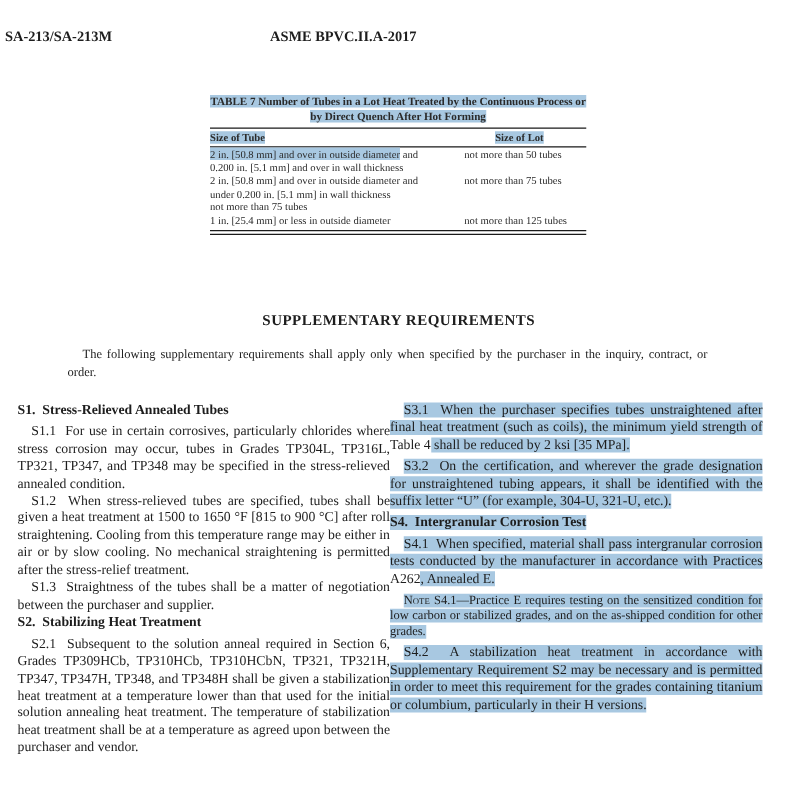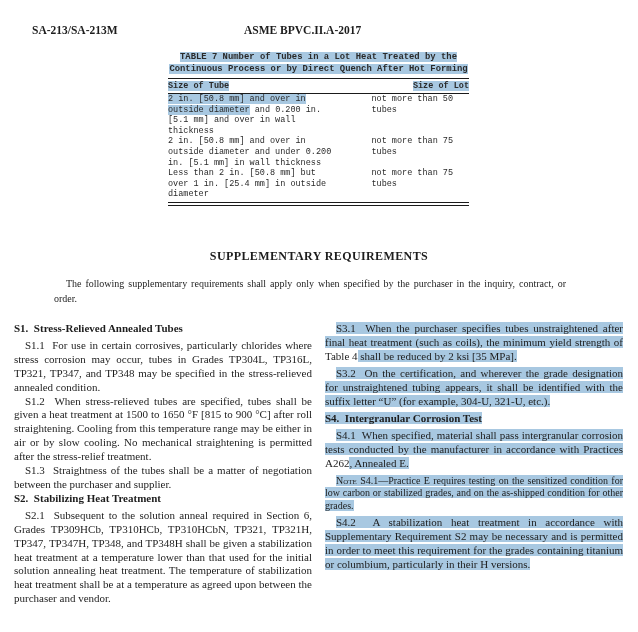--- a/index.html
+++ b/index.html
@@ -1,49 +1,49 @@
 <!DOCTYPE html>
 <html><head>
 <meta charset="utf-8">
 <style>
   html,body { margin:0; padding:0; background:#ffffff; }
   .page {
     position:relative; width:638px; height:632px; background:#ffffff;
     font-family:"Liberation Serif", serif; color:#1d1d1d; overflow:hidden;
   }
   
-  .pagehead { position:absolute; top:24px; left:32px; right:16px; height:16px;
+  .pagehead { position:absolute; top:24px; left:4px; right:16px; height:16px;
     font-weight:bold; font-size:11.5px; }
   .doccode { position:absolute; left:0; top:0; }
   .standard { position:absolute; left:212px; top:0; }
 
   
-  .tablewrap { position:absolute; top:52px; left:168px; width:301px;
-    font-family:Liberation Mono, monospace; font-size:8.5px; color:#2a2a2a; }
+  .tablewrap { position:absolute; top:76px; left:168px; width:301px;
+    font-family:Liberation Serif, serif; font-size:8.5px; color:#2a2a2a; }
   .tabletitle { text-align:center; font-weight:bold; font-size:8.9px;
     line-height:11.5px; margin-bottom:3px; }
   .rule-thick { border-top:1.6px solid #1a1a1a; }
   .rule-thin  { border-top:1px solid #1a1a1a; }
   .trow { display:flex; line-height:10.6px; }
   .thead { font-weight:bold; padding:1.5px 0 2px 0; }
   .tcell-tube { width:188px; padding-right:6px; }
   .tcell-lot  { width:107px; }
-  .thead .tcell-lot { text-align:right; }
+  .thead .tcell-lot { text-align:center; }
   .tbody-row { padding:0;gap:26px; }
   .tbot { margin-top:2px; height:2.2px;
     border-top:1.1px solid #1a1a1a; border-bottom:1.1px solid #1a1a1a; }
 
   
   .supphead { position:absolute; top:249px; left:0; width:100%;
     text-align:center; font-weight:bold; font-size:12px; letter-spacing:0.4px; }
   .intro { position:absolute; top:276px; left:54px; width:512px; margin:0;
     font-size:10px; line-height:15px; text-align:justify; text-indent:12px; }
 
   .cols { position:absolute; top:322px; left:14px; width:610px;
-    display:flex; gap:13px; }
+    display:flex; }
   .col { width:298px; font-size:11px; line-height:13.9px; text-align:justify; }
   .col h3 { font-size:11px; margin:0 0 3px 0; text-align:left; }
   .col h3.later { }
   .col p { margin:0; text-indent:11px; }
   .col-right p { margin-bottom:3.5px; }
   .note { font-size:10px; line-height:12.6px; text-indent:9px; }
   .sc { font-variant: small-caps; }
 
   .hl { background:#a8c8e1; }
   .nolink-bg { background:#ffffff; }
@@ -69,22 +69,25 @@
 
     <div class="trow tbody-row">
       <div class="tcell-tube"><span class="hl">2 in. [50.8 mm] and over in outside diameter</span><span> and 0.200 in. [5.1 mm] and over in wall thickness</span></div>
       <div class="tcell-lot">not more than 50 tubes</div>
     </div>
     <div class="trow tbody-row">
       <div class="tcell-tube">2 in. [50.8 mm] and over in outside diameter and under 0.200 in. [5.1 mm] in wall thickness</div>
       <div class="tcell-lot">not more than 75 tubes</div>
     </div>
     <div class="trow tbody-row">
-      <div class="tcell-tube">Less than 2 in. [50.8 mm] but over 1 in. [25.4 mm] in outside diameter</div>
       <div class="tcell-lot">not more than 75 tubes</div>
+    </div>
+    <div class="trow tbody-row">
+      <div class="tcell-tube">1 in. [25.4 mm] or less in outside diameter</div>
+      <div class="tcell-lot">not more than 125 tubes</div>
     </div>
     <div class="tbot"></div>
   </div>
 
   <div class="supphead">SUPPLEMENTARY REQUIREMENTS</div>
   <p class="intro">The following supplementary requirements shall apply only when specified by the purchaser in the inquiry, contract, or order.</p>
 
   <div class="cols">
 
     <div class="col">

